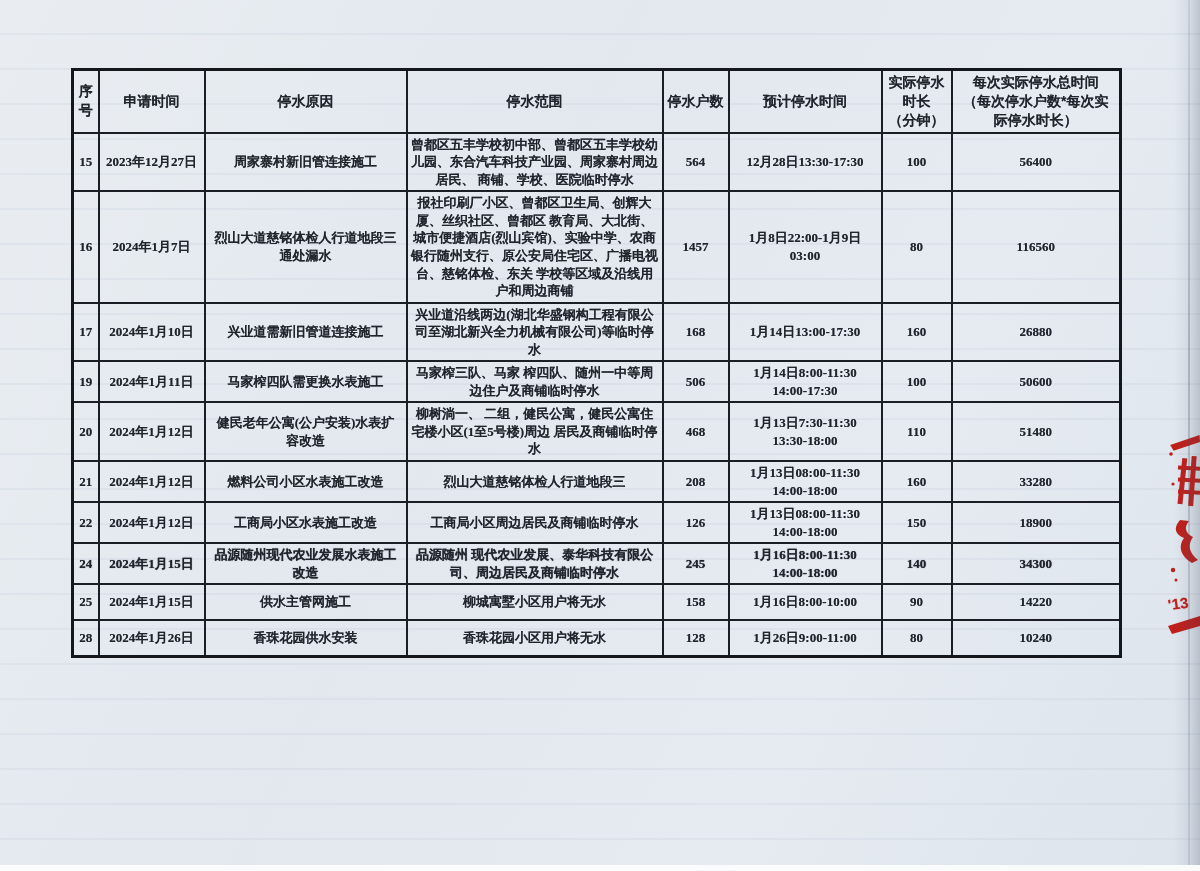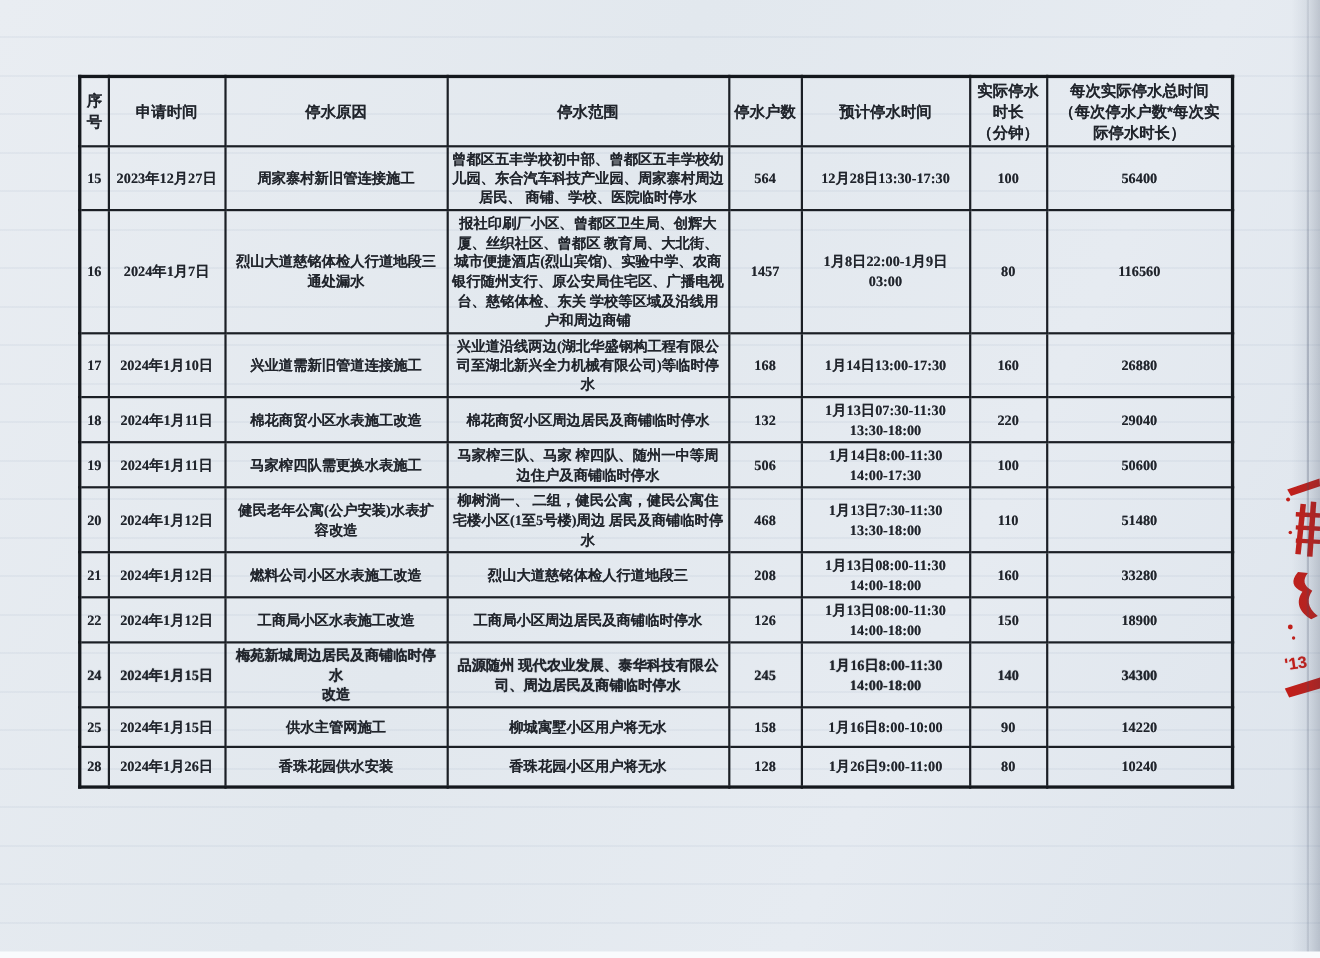--- a/index.html
+++ b/index.html
@@ -121,31 +121,20 @@
           <td>17</td>
           <td>2024年1月10日</td>
           <td>兴业道需新旧管道连接施工</td>
           <td>兴业道沿线两边(湖北华盛钢构工程有限公司至湖北新兴全力机械有限公司)等临时停水</td>
           <td>168</td>
           <td>1月14日13:00-17:30</td>
           <td>160</td>
           <td>26880</td>
         </tr>
         <tr>
-          <td>18</td>
-          <td>2024年1月11日</td>
-          <td>棉花商贸小区水表施工改造</td>
-          <td>棉花商贸小区周边居民及商铺临时停水</td>
-          <td>132</td>
-          <td>1月13日07:30-11:30
-13:30-18:00</td>
-          <td>220</td>
-          <td>29040</td>
-        </tr>
-        <tr>
           <td>19</td>
           <td>2024年1月11日</td>
           <td>马家榨四队需更换水表施工</td>
           <td>马家榨三队、马家 榨四队、随州一中等周边住户及商铺临时停水</td>
           <td>506</td>
           <td>1月14日8:00-11:30
 14:00-17:30</td>
           <td>100</td>
           <td>50600</td>
         </tr>
@@ -179,21 +168,21 @@
           <td>工商局小区周边居民及商铺临时停水</td>
           <td>126</td>
           <td>1月13日08:00-11:30
 14:00-18:00</td>
           <td>150</td>
           <td>18900</td>
         </tr>
         <tr class="bold">
           <td>24</td>
           <td>2024年1月15日</td>
-          <td>梅苑新城周边居民及商铺临时停水
+          <td>品源随州现代农业发展水表施工
 改造</td>
           <td>品源随州 现代农业发展、泰华科技有限公司、周边居民及商铺临时停水</td>
           <td>245</td>
           <td>1月16日8:00-11:30
 14:00-18:00</td>
           <td>140</td>
           <td>34300</td>
         </tr>
         <tr>
           <td>25</td>

